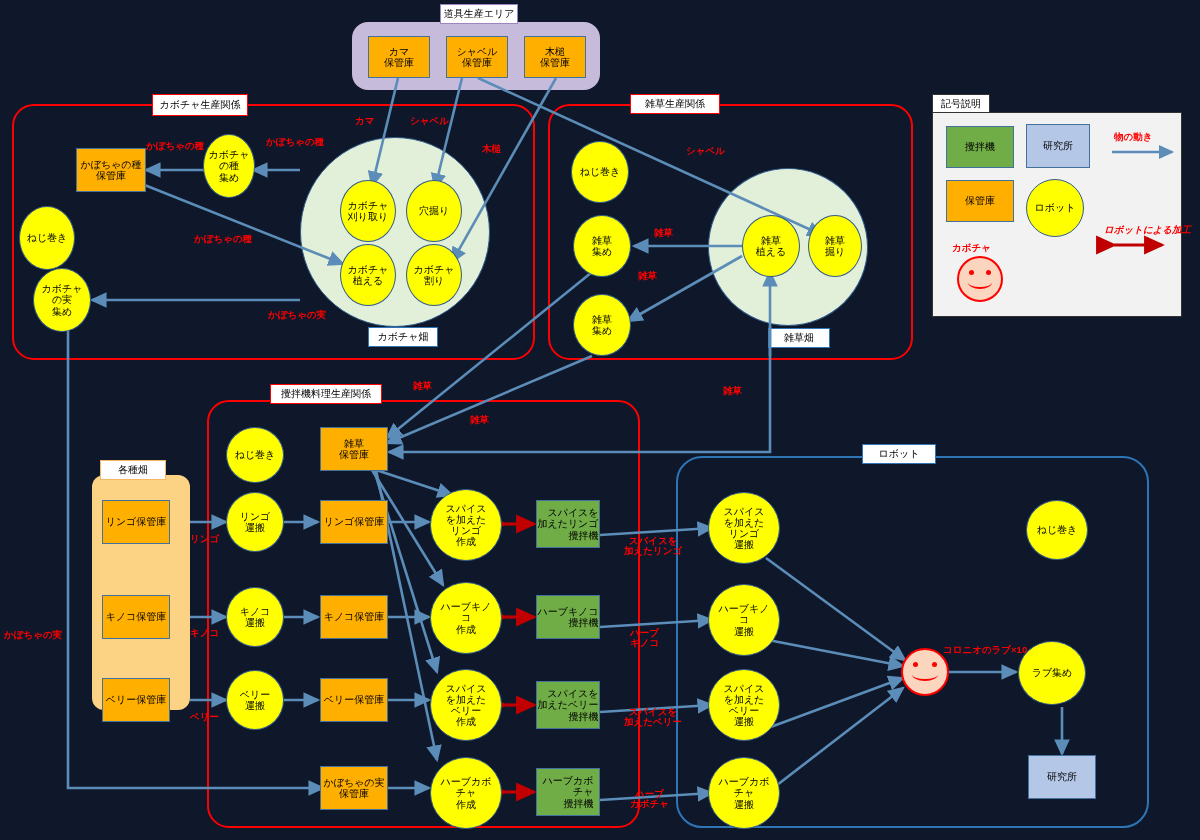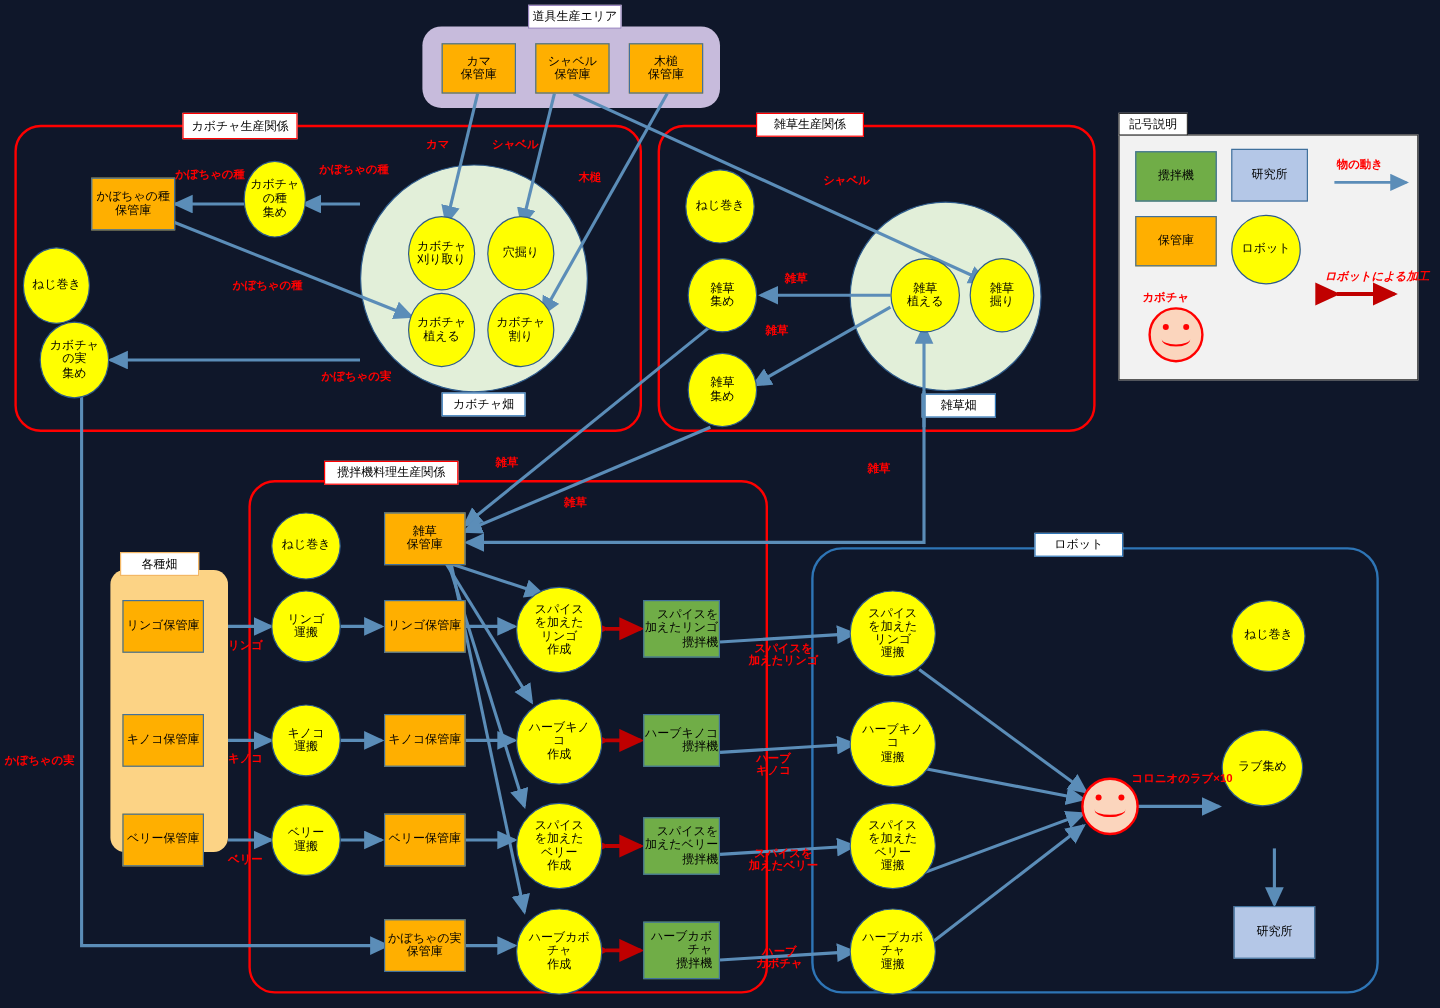--- a/index.html
+++ b/index.html
@@ -267,21 +267,21 @@
 運搬</div>
   <div class="node robot" style="left:708px;top:669px;width:72px;height:72px;">スパイス
 を加えた
 ベリー
 運搬</div>
   <div class="node robot" style="left:708px;top:757px;width:72px;height:72px;">ハーブカボ
 チャ
 運搬</div>
 
   <div class="node robot" style="left:1026px;top:500px;width:62px;height:60px;">ねじ巻き</div>
-  <div class="node robot" style="left:1018px;top:608px;width:68px;height:64px;">ラブ集め</div>
+  <div class="node robot" style="left:1018px;top:641px;width:68px;height:64px;">ラブ集め</div>
   <div class="node lab" style="left:1028px;top:755px;width:68px;height:44px;">研究所</div>
 
   <div class="face" style="left:901px;top:648px;width:44px;height:44px;">
     <span class="eye l"></span>
     <span class="eye r"></span>
     <span class="mouth"></span>
   </div>
 
   <div class="lbl" style="left:355px;top:116px;">カマ</div>
   <div class="lbl" style="left:410px;top:116px;">シャベル</div>

